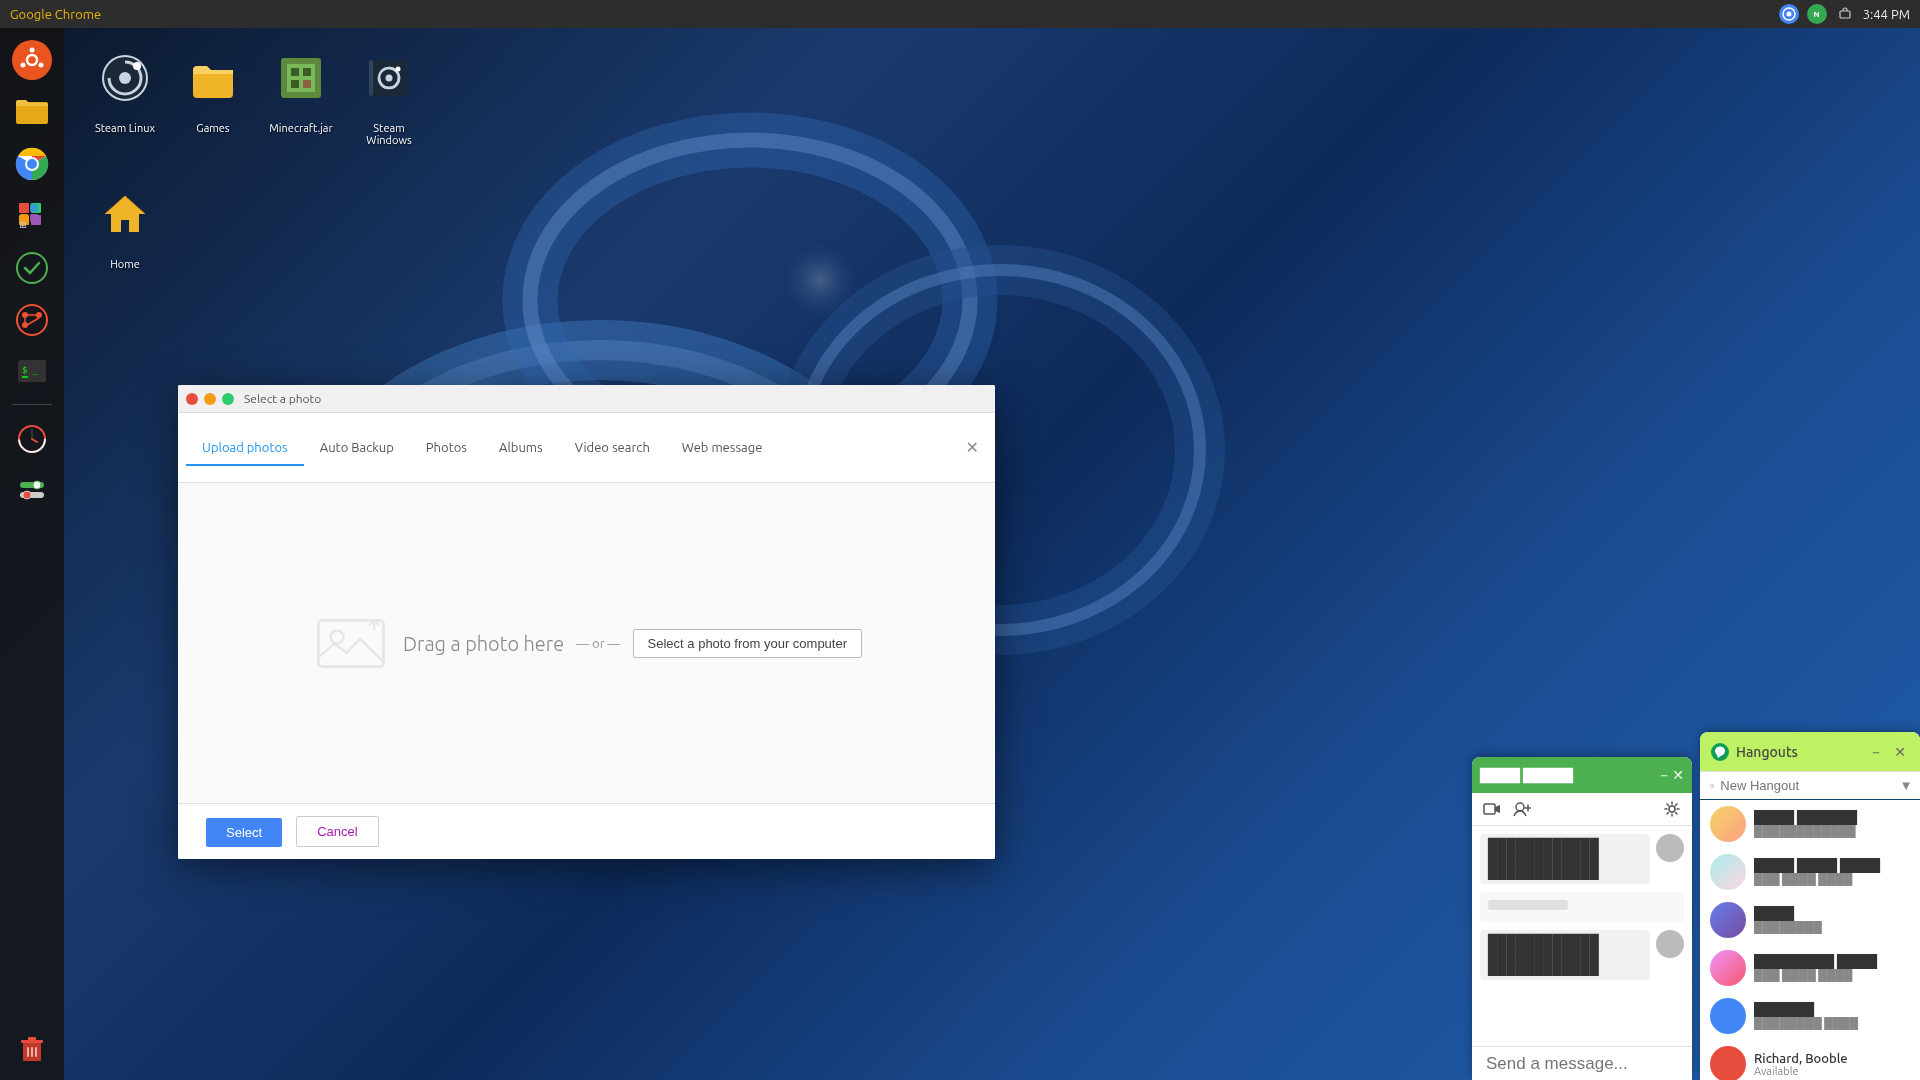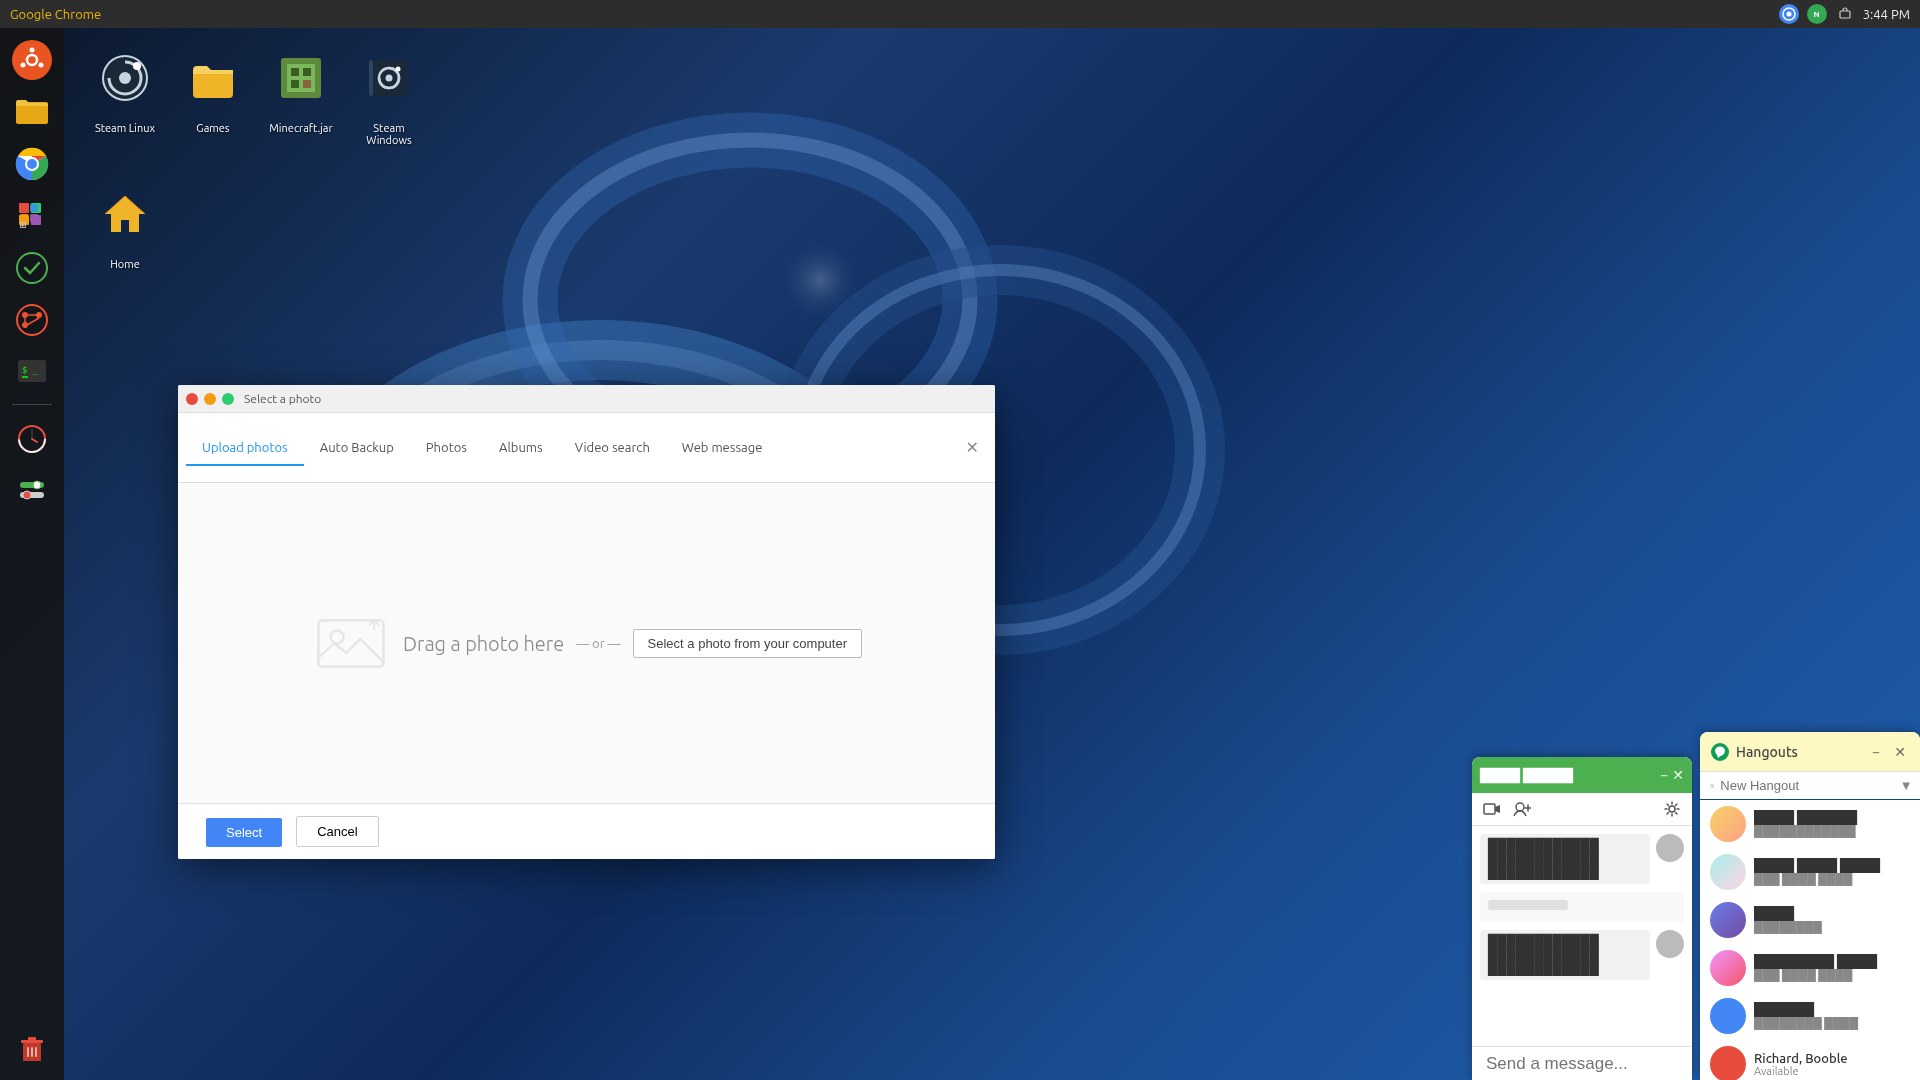--- a/index.html
+++ b/index.html
@@ -254,21 +254,21 @@
       color: #fff;
       border: none;
       border-radius: 2px;
       font-size: 13px;
       cursor: pointer;
     }
 
     .btn-cancel {
       padding: 7px 20px;
       background: #fff;
-      color: #000000;
+      color: #a21caf;
       border: 1px solid #ccc;
       border-radius: 2px;
       font-size: 13px;
       cursor: pointer;
     }
 
     
     .hangouts-panel {
       position: absolute;
       bottom: 0;
@@ -276,21 +276,21 @@
       width: 220px;
       background: #fff;
       border-radius: 8px 8px 0 0;
       box-shadow: 0 -2px 10px rgba(0,0,0,0.3);
       z-index: 300;
       overflow: hidden;
     }
 
     .hangouts-header {
       height: 40px;
-      background: #fef9c3;
+      background: #bef264;
       display: flex;
       align-items: center;
       padding: 0 10px;
       border-bottom: 1px solid #e0e0e0;
       gap: 6px;
     }
 
     .hangouts-logo {
       width: 20px; height: 20px;
     }

